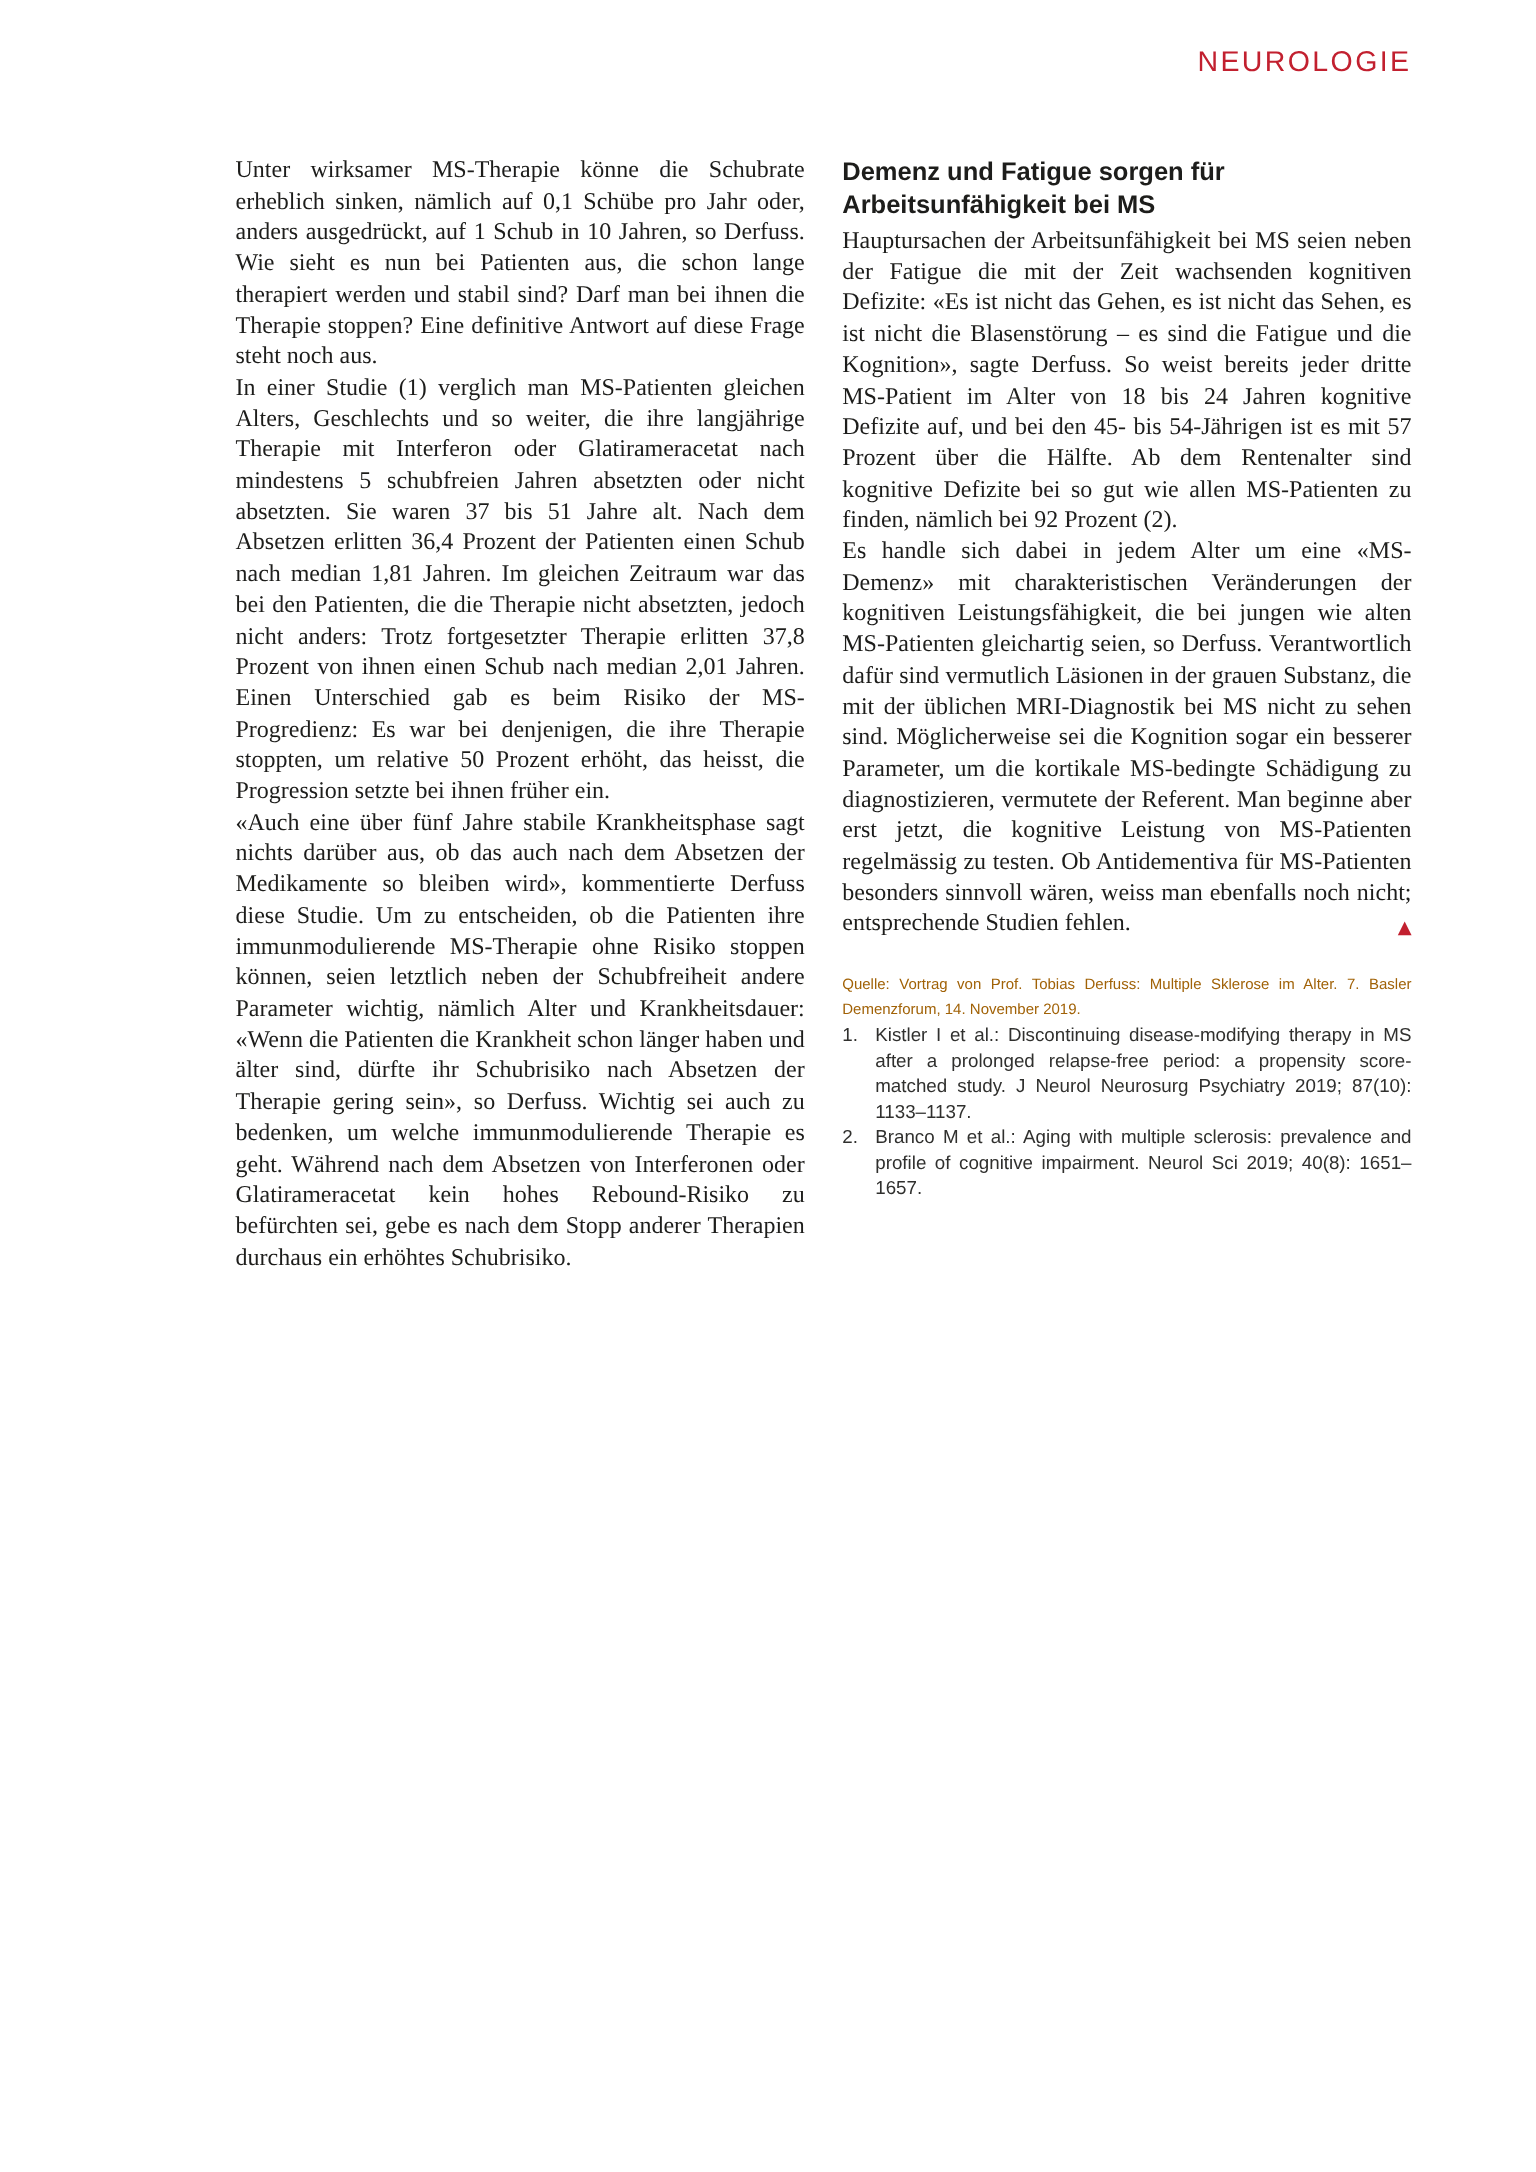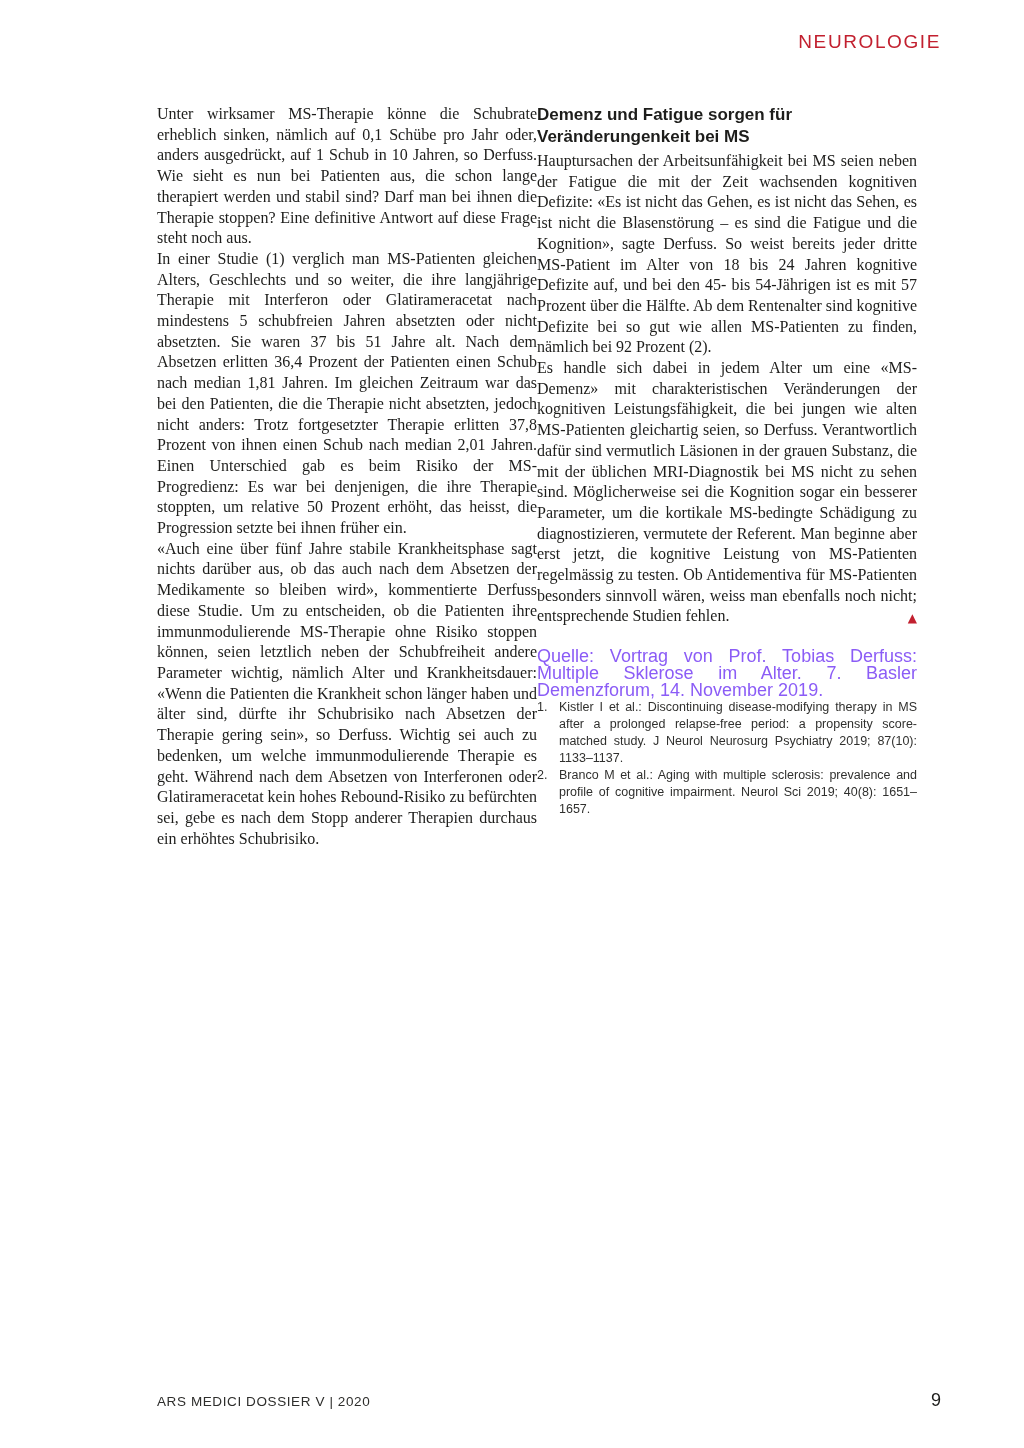--- a/index.html
+++ b/index.html
@@ -14,21 +14,21 @@
   .section-header {
     position: absolute; top: 31px; left: 157px; width: 784px;
     text-align: right;
     font-family: "Liberation Sans", sans-serif;
     font-size: 19px; letter-spacing: 1.6px;
     color: #c2202f;
   }
 
   .content {
     position: absolute; top: 104px; left: 157px; width: 784px;
-    display: flex; 
+    display: flex; gap: 25px;
   }
   .col { width: 380px; }
 
   .body-text p {
     margin: 0;
     font-size: 16px; line-height: 20.7px;
     text-align: justify;
     color: #1d1d1b;
   }
 
@@ -48,22 +48,22 @@
     font-family: "DejaVu Sans", sans-serif;
   }
 
   .author {
     font-family: "Liberation Sans", sans-serif;
     font-size: 15px; color: #2c2c2a;
     margin-top: 36px;
   }
   .source {
     font-family: "Liberation Sans", sans-serif;
-    font-size: 18px; line-height: 17px;
-    color: #8b5cf6;
+    font-size: 10px; line-height: 17px;
+    color: #a16207;
     margin-top: 21px;
     text-align: justify;
   }
   .lit-heading {
     font-family: "Liberation Sans", sans-serif;
     font-size: 12.5px; line-height: 17px;
     color: #30302e;
     margin-top: 17px;
   }
   .ref {
@@ -98,21 +98,21 @@
 
   <div class="content">
 
     <div class="col body-text">
       <p>Unter wirksamer MS-Therapie könne die Schubrate erheblich sinken, nämlich auf 0,1 Schübe pro Jahr oder, anders ausgedrückt, auf 1 Schub in 10 Jahren, so Derfuss. Wie sieht es nun bei Patienten aus, die schon lange therapiert werden und stabil sind? Darf man bei ihnen die Therapie stoppen? Eine definitive Antwort auf diese Frage steht noch aus.</p>
       <p>In einer Studie (1) verglich man MS-Patienten gleichen Alters, Geschlechts und so weiter, die ihre langjährige Therapie mit Interferon oder Glatirameracetat nach mindestens 5 schubfreien Jahren absetzten oder nicht absetzten. Sie waren 37 bis 51 Jahre alt. Nach dem Absetzen erlitten 36,4 Prozent der Patienten einen Schub nach median 1,81 Jahren. Im gleichen Zeitraum war das bei den Patienten, die die Therapie nicht absetzten, jedoch nicht anders: Trotz fortgesetzter Therapie erlitten 37,8 Prozent von ihnen einen Schub nach median 2,01 Jahren. Einen Unterschied gab es beim Risiko der MS-Progredienz: Es war bei denjenigen, die ihre Therapie stoppten, um relative 50 Prozent erhöht, das heisst, die Progression setzte bei ihnen früher ein.</p>
       <p>«Auch eine über fünf Jahre stabile Krankheitsphase sagt nichts darüber aus, ob das auch nach dem Absetzen der Medikamente so bleiben wird», kommentierte Derfuss diese Studie. Um zu entscheiden, ob die Patienten ihre immunmodulierende MS-Therapie ohne Risiko stoppen können, seien letztlich neben der Schubfreiheit andere Parameter wichtig, nämlich Alter und Krankheitsdauer: «Wenn die Patienten die Krankheit schon länger haben und älter sind, dürfte ihr Schubrisiko nach Absetzen der Therapie gering sein», so Derfuss. Wichtig sei auch zu bedenken, um welche immunmodulierende Therapie es geht. Während nach dem Absetzen von Interferonen oder Glatirameracetat kein hohes Rebound-Risiko zu befürchten sei, gebe es nach dem Stopp anderer Therapien durchaus ein erhöhtes Schubrisiko.</p>
     </div>
 
     <div class="col">
-      <h2 class="article-heading">Demenz und Fatigue sorgen für Veränderungen­keit bei MS</h2>
+      <h2 class="article-heading">Demenz und Fatigue sorgen für Arbeitsunfähig­keit bei MS</h2>
 
       <div class="body-text">
         <p>Hauptursachen der Arbeitsunfähigkeit bei MS seien neben der Fatigue die mit der Zeit wachsenden kognitiven Defizite: «Es ist nicht das Gehen, es ist nicht das Sehen, es ist nicht die Blasenstörung – es sind die Fatigue und die Kognition», sagte Derfuss. So weist bereits jeder dritte MS-Patient im Alter von 18 bis 24 Jahren kognitive Defizite auf, und bei den 45- bis 54-Jährigen ist es mit 57 Prozent über die Hälfte. Ab dem Rentenalter sind kognitive Defizite bei so gut wie allen MS-Patienten zu finden, nämlich bei 92 Prozent (2).</p>
         <div class="final-wrap">
           <p>Es handle sich dabei in jedem Alter um eine «MS-Demenz» mit charakteristischen Veränderungen der kognitiven Leistungsfähigkeit, die bei jungen wie alten MS-Patienten gleichartig seien, so Derfuss. Verantwortlich dafür sind vermutlich Läsionen in der grauen Substanz, die mit der üblichen MRI-Diagnostik bei MS nicht zu sehen sind. Möglicherweise sei die Kognition sogar ein besserer Parameter, um die kortikale MS-bedingte Schädigung zu diagnostizieren, vermutete der Referent. Man beginne aber erst jetzt, die kognitive Leistung von MS-Patienten regelmässig zu testen. Ob Antidementiva für MS-Patienten besonders sinnvoll wären, weiss man ebenfalls noch nicht; entsprechende Studien fehlen.</p>
           <span class="end-marker">▲</span>
         </div>
       </div>
 
 
@@ -124,18 +124,14 @@
         <span class="ref-text">Kistler I et al.: Discontinuing disease-modifying therapy in MS after a prolonged relapse-free period: a propensity score-matched study. J Neurol Neurosurg Psychiatry 2019; 87(10): 1133–1137.</span>
       </div>
       <div class="ref">
         <span class="ref-num">2.</span>
         <span class="ref-text">Branco M et al.: Aging with multiple sclerosis: prevalence and profile of cognitive impairment. Neurol Sci 2019; 40(8): 1651–1657.</span>
       </div>
     </div>
 
   </div>
 
-  <div class="footer">
-    <span class="footer-journal">ARS MEDICI DOSSIER V | 2020</span>
-    <span class="footer-page">9</span>
-  </div>
 
 </div>
 
 </body></html>

